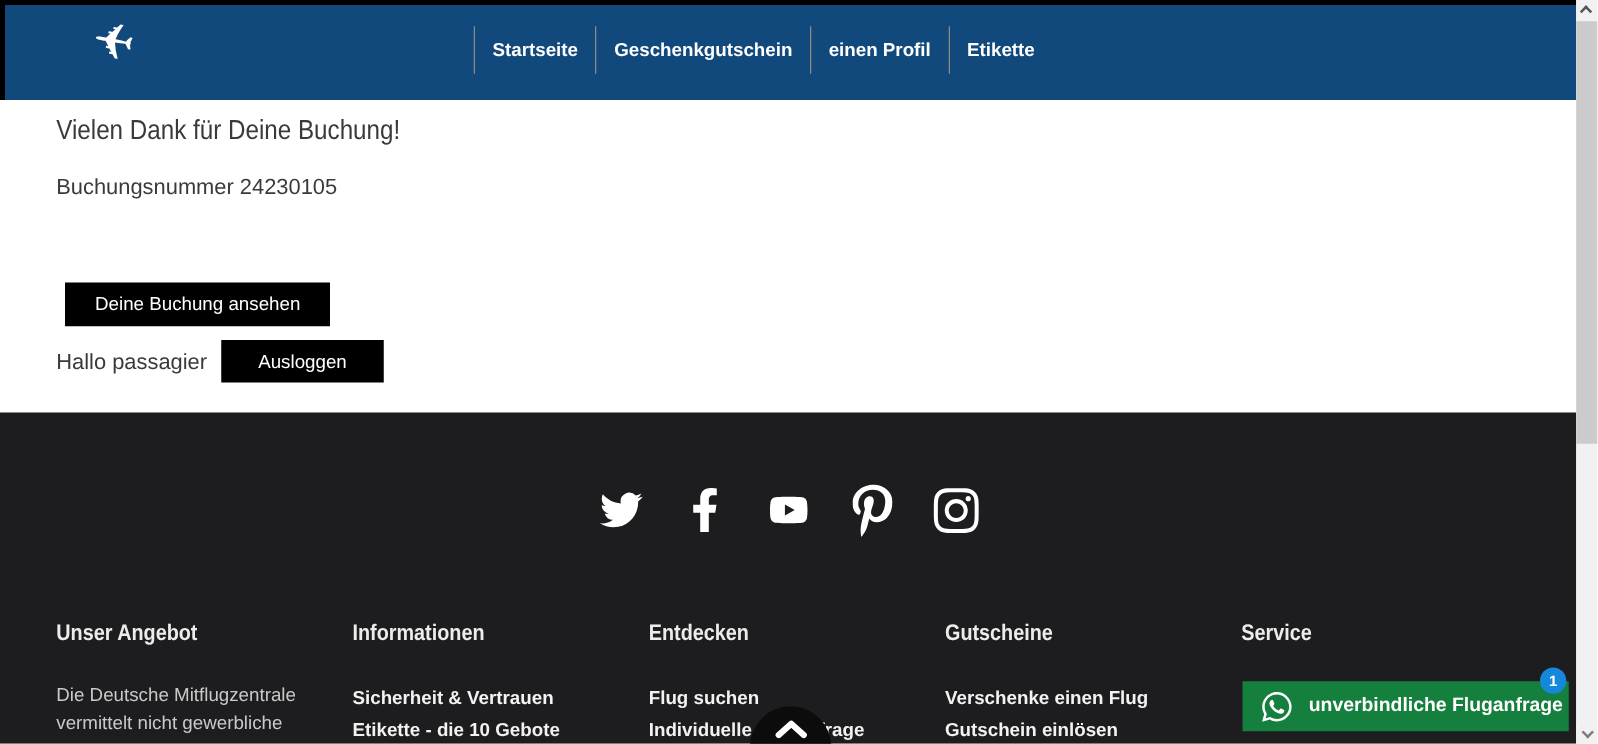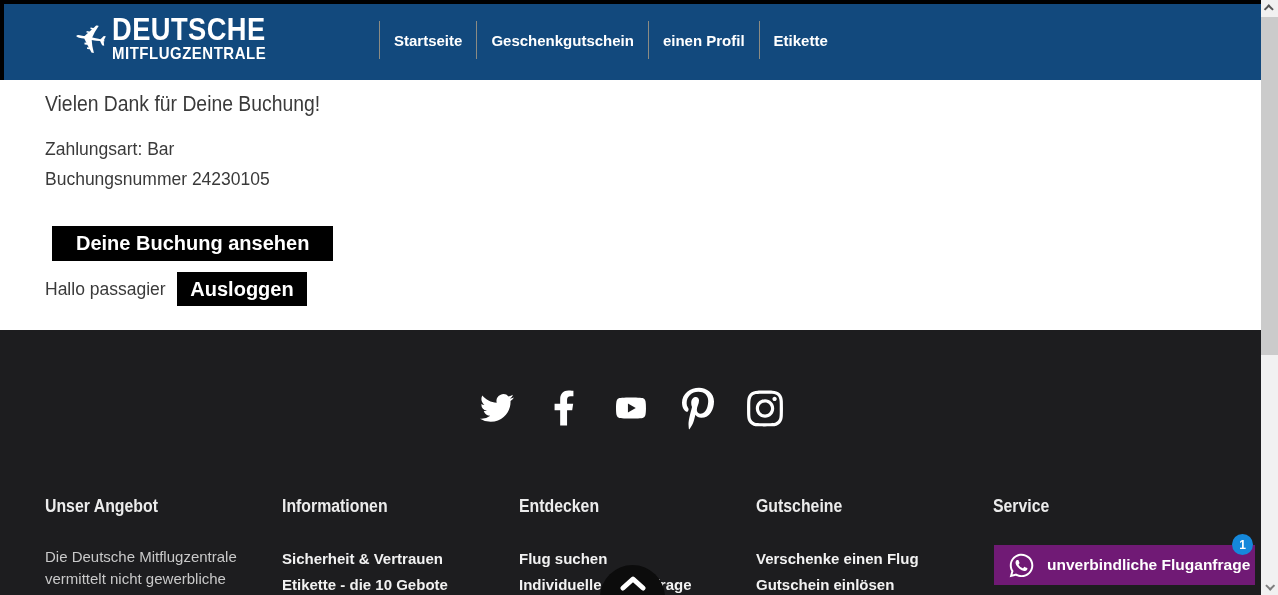--- a/index.html
+++ b/index.html
@@ -32,21 +32,21 @@
   }
 
   
   .main-heading {
     position: absolute; left: 45px; top: 91px;
     font-size: 22px; font-weight: 400; color: #3a3a3a;
   }
   .details { position: absolute; left: 45px; top: 135px; font-size: 17.5px; color: #3a3a3a; }
   .details div { line-height: 29.5px; }
   .btn {
-    background: #000; color: #fff; font-weight: bold; font-size: 20px;
+    background: #000; color: #fff; font-weight: normal; font-size: 15px;
     border: none; display: flex; align-items: center; justify-content: center;
     cursor: pointer; font-family: inherit;
   }
   .btn-view { position: absolute; left: 52px; top: 226px; height: 35px; padding: 0 24px; }
   .greeting {
     position: absolute; left: 45px; top: 272px; height: 34px;
     display: flex; align-items: center; font-size: 17.5px; color: #3a3a3a;
   }
   .btn-logout { position: absolute; left: 177px; top: 272px; width: 130px; height: 34px; text-align: right; }
 
@@ -73,21 +73,21 @@
   
   .scroll-top {
     position: absolute; left: 600px; top: 565px; width: 65px; height: 65px;
     border-radius: 50%; background: #0c0c0c; cursor: pointer;
     display: flex; justify-content: center; align-items: flex-start; padding-top: 10px;
   }
 
   
   .whatsapp {
     position: absolute; left: 994px; top: 545px; width: 261px; height: 40px;
-    background: #701a75; display: flex; align-items: center; padding-left: 14px;
+    background: #15803d; display: flex; align-items: center; padding-left: 14px;
     cursor: pointer;
   }
   .whatsapp svg { fill: #fff; margin-right: 12px; }
   .whatsapp-label { color: #fff; font-size: 15.5px; font-weight: bold; }
   .wa-badge {
     position: absolute; left: 1232px; top: 534px; width: 21px; height: 21px;
     border-radius: 50%; background: #1588DB; color: #fff; font-size: 12px; font-weight: bold;
     display: flex; align-items: center; justify-content: center;
   }
 
@@ -102,41 +102,36 @@
   .chev-up { transform: rotate(45deg) translateY(1px); }
   .chev-down { border-color: #7e7e7e; transform: rotate(225deg) translateY(1px); }
   .sb-thumb { position: absolute; left: 0; top: 17px; width: 17px; height: 338px; background: #cbcbcb; cursor: pointer; }
 </style>
 </head>
 <body>
 
 <div class="header">
   <div class="logo">
     <span class="plane">✈</span>
-    <span class="logo-text">
-      <span class="logo-line1 cond">DEUTSCHE</span><br>
-      <span class="logo-line2 cond">MITFLUGZENTRALE</span>
-    </span>
   </div>
   <div class="nav">
     <span class="nav-sep"></span>
     <span class="nav-item">Startseite</span>
     <span class="nav-sep"></span>
     <span class="nav-item">Geschenkgutschein</span>
     <span class="nav-sep"></span>
     <span class="nav-item">einen Profil</span>
     <span class="nav-sep"></span>
     <span class="nav-item">Etikette</span>
   </div>
 </div>
 
 <div class="main-heading"><span class="cond">Vielen Dank für Deine Buchung!</span></div>
 
 <div class="details">
-  <div>Zahlungsart: Bar</div>
   <div>Buchungsnummer 24230105</div>
 </div>
 
 <button class="btn btn-view">Deine Buchung ansehen</button>
 
 <div class="greeting">Hallo passagier</div>
 <button class="btn btn-logout">Ausloggen</button>
 
 <div class="footer">
 

